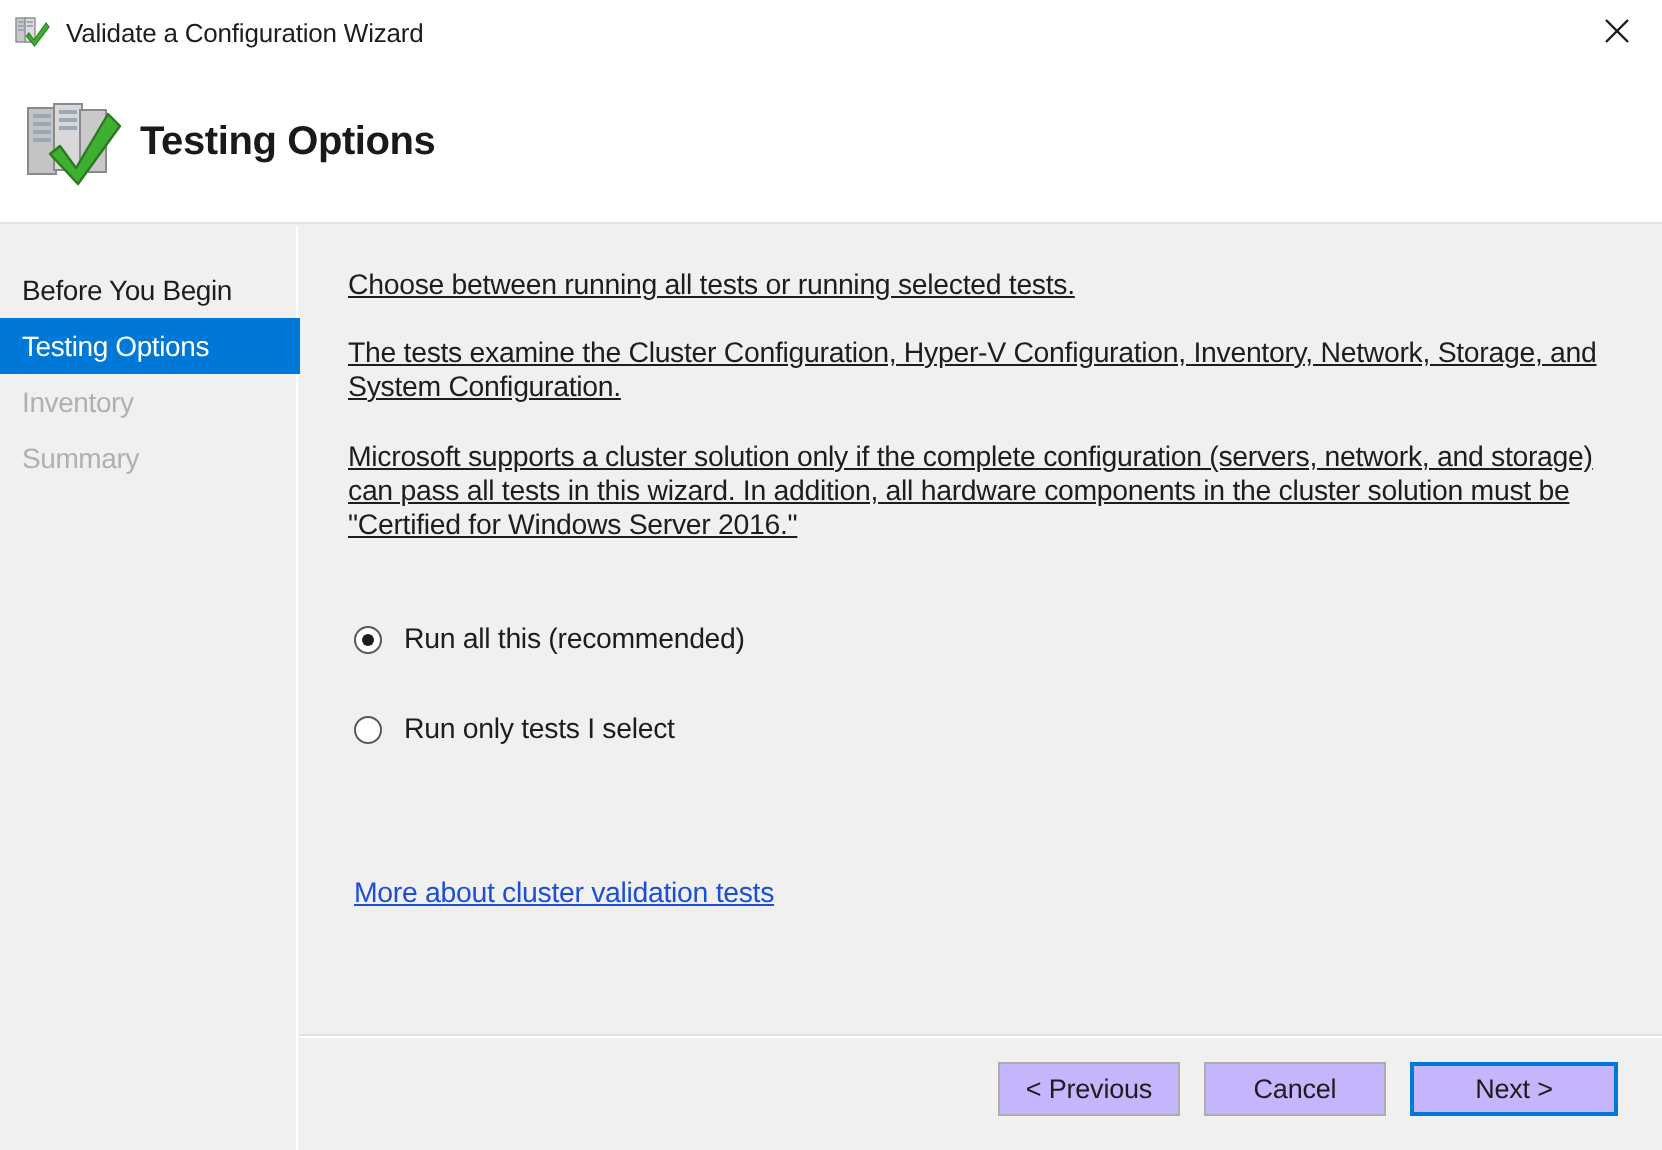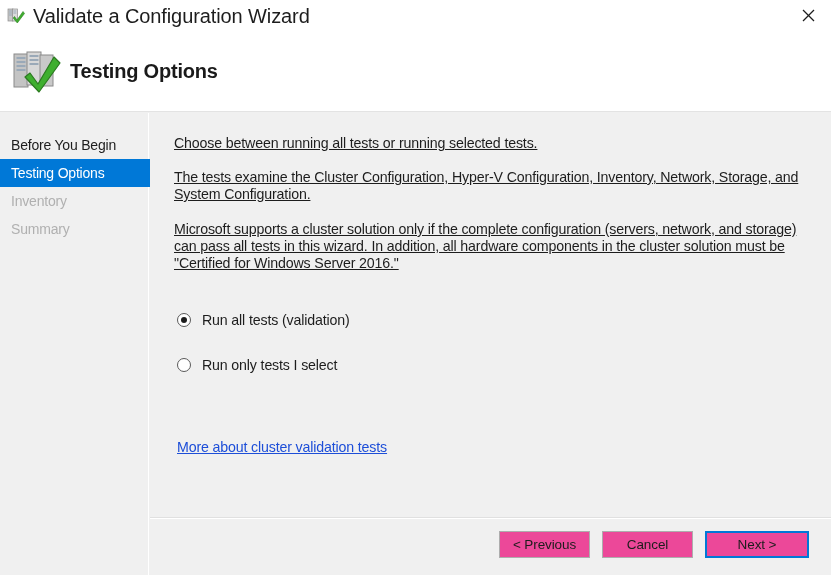--- a/index.html
+++ b/index.html
@@ -33,21 +33,21 @@
   }
   .titlebar-icon {
     width: 18px;
     height: 18px;
     margin-left: 7px;
     margin-right: 8px;
     flex: 0 0 auto;
     position: relative;
   }
   .titlebar-text {
-    font-size: 20px;
+    font-size: 13px;
     color: #1d1d1d;
     letter-spacing: -0.1px;
     white-space: nowrap;
   }
   .close-button {
     position: absolute;
     right: 0; top: 0;
     width: 46px;
     height: 31px;
     display: flex;
@@ -198,21 +198,21 @@
   }
   .buttons {
     position: absolute;
     right: 22px; top: 12px;
     display: flex;
     gap: 12px;
   }
   .btn {
     width: 91px;
     height: 27px;
-    background: #ec4899;
+    background: #c4b5fd;
     border: 1px solid #adadad;
     box-sizing: border-box;
     font-size: 13.5px;
     color: #1d1d1d;
     font-family: "Liberation Sans", sans-serif;
     display: flex;
     align-items: center;
     justify-content: center;
     cursor: default;
     letter-spacing: -0.1px;
@@ -277,21 +277,21 @@
 
   <div class="content">
     <div class="content-inner">
       <p class="para tight">Choose between running all tests or running selected tests.</p>
       <p class="para">The tests examine the Cluster Configuration, Hyper-V Configuration, Inventory, Network, Storage, and System Configuration.</p>
       <p class="para">Microsoft supports a cluster solution only if the complete configuration (servers, network, and storage) can pass all tests in this wizard. In addition, all hardware components in the cluster solution must be "Certified for Windows Server 2016."</p>
 
       <div class="radio-group">
         <div class="radio-row checked">
           <span class="radio-mark"></span>
-          <span class="radio-label">Run all tests (validation)</span>
+          <span class="radio-label">Run all this (recommended)</span>
         </div>
         <div class="radio-row">
           <span class="radio-mark"></span>
           <span class="radio-label">Run only tests I select</span>
         </div>
       </div>
 
       <div class="link-row">
         <span class="help-link">More about cluster validation tests</span>
       </div>

